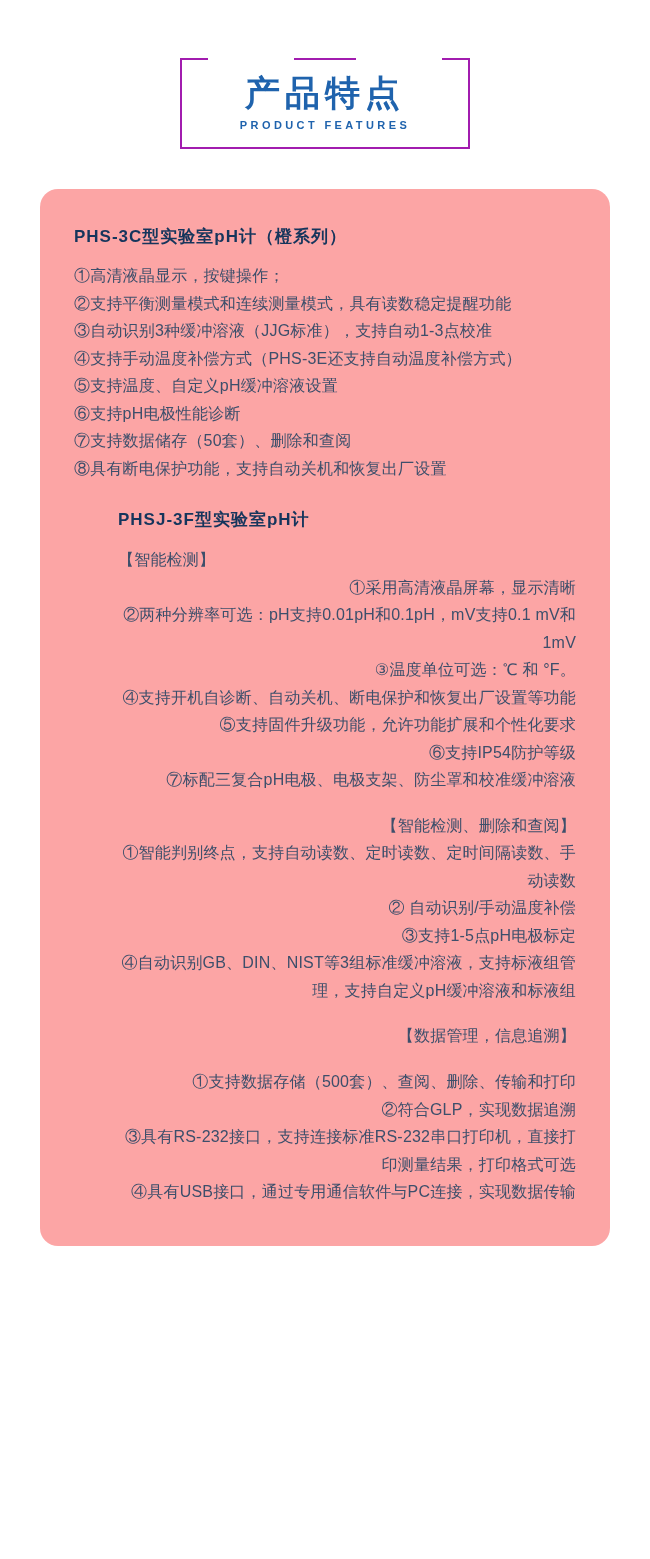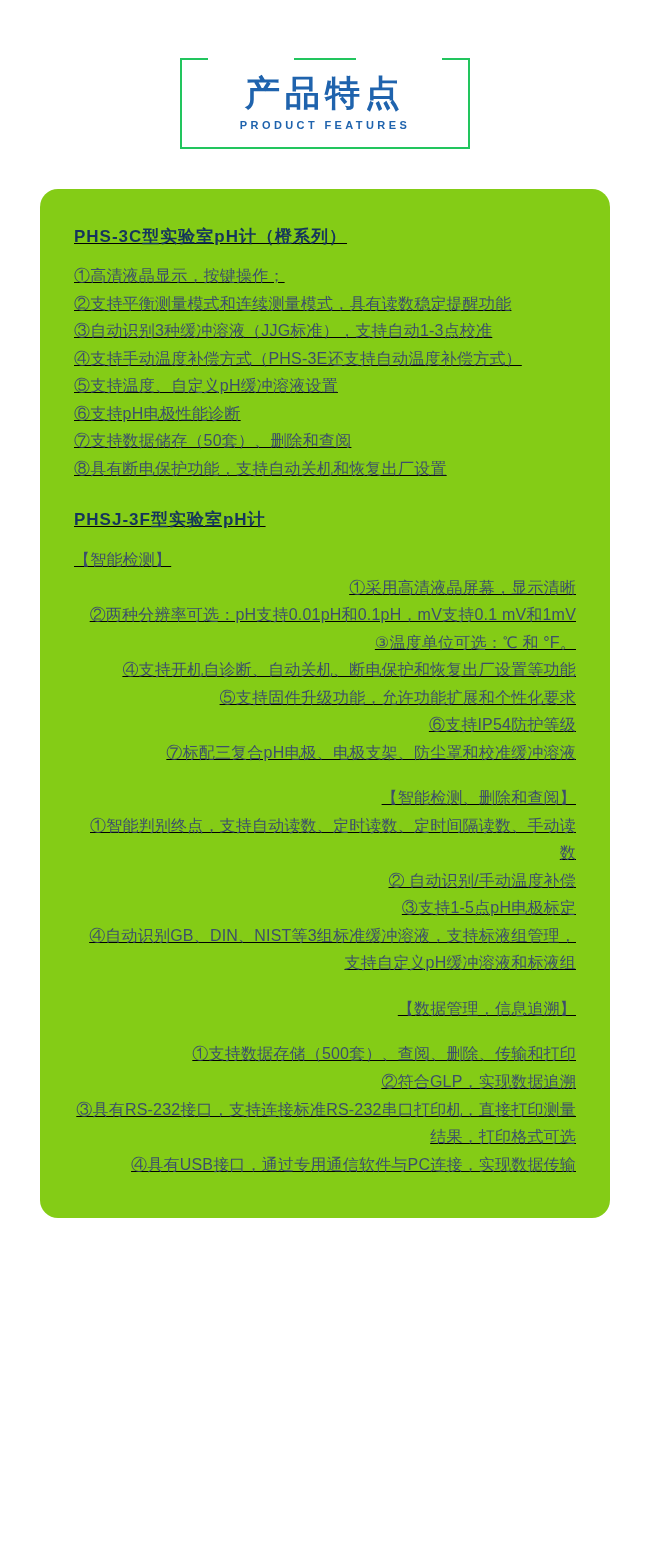--- a/index.html
+++ b/index.html
@@ -24,21 +24,21 @@
   .header {
     padding-top: 58px;
     display: flex;
     justify-content: center;
   }
   .header-frame {
     position: relative;
     width: 290px;
     box-sizing: border-box;
     padding: 14px 0 16px 0;
-    border: 2px solid #22c55e;
+    border: 2px solid #a21caf;
     text-align: center;
   }
   
   .header-frame::before,
   .header-frame::after {
     content: "";
     position: absolute;
     top: -3px;
     height: 6px;
     width: 86px;
@@ -65,29 +65,29 @@
     letter-spacing: 3.4px;
     font-weight: bold;
     margin: 0;
   }
 
   
   .card-wrap {
     padding: 40px 40px 40px 40px;
   }
   .card {
-    background: #84cc16;
+    background: #fca5a5;
     border-radius: 18px;
     padding: 36px 34px 40px 34px;
     box-sizing: border-box;
-    text-decoration: underline;
   }
 
   .section + .section {
     margin-top: 26px;
+    margin-left: 44px;
   }
   .section-title {
     font-size: 17px;
     font-weight: bold;
     color: #15355c;
     letter-spacing: 1px;
     margin: 0 0 14px 0;
     line-height: 1.4;
   }
   .body-text {

